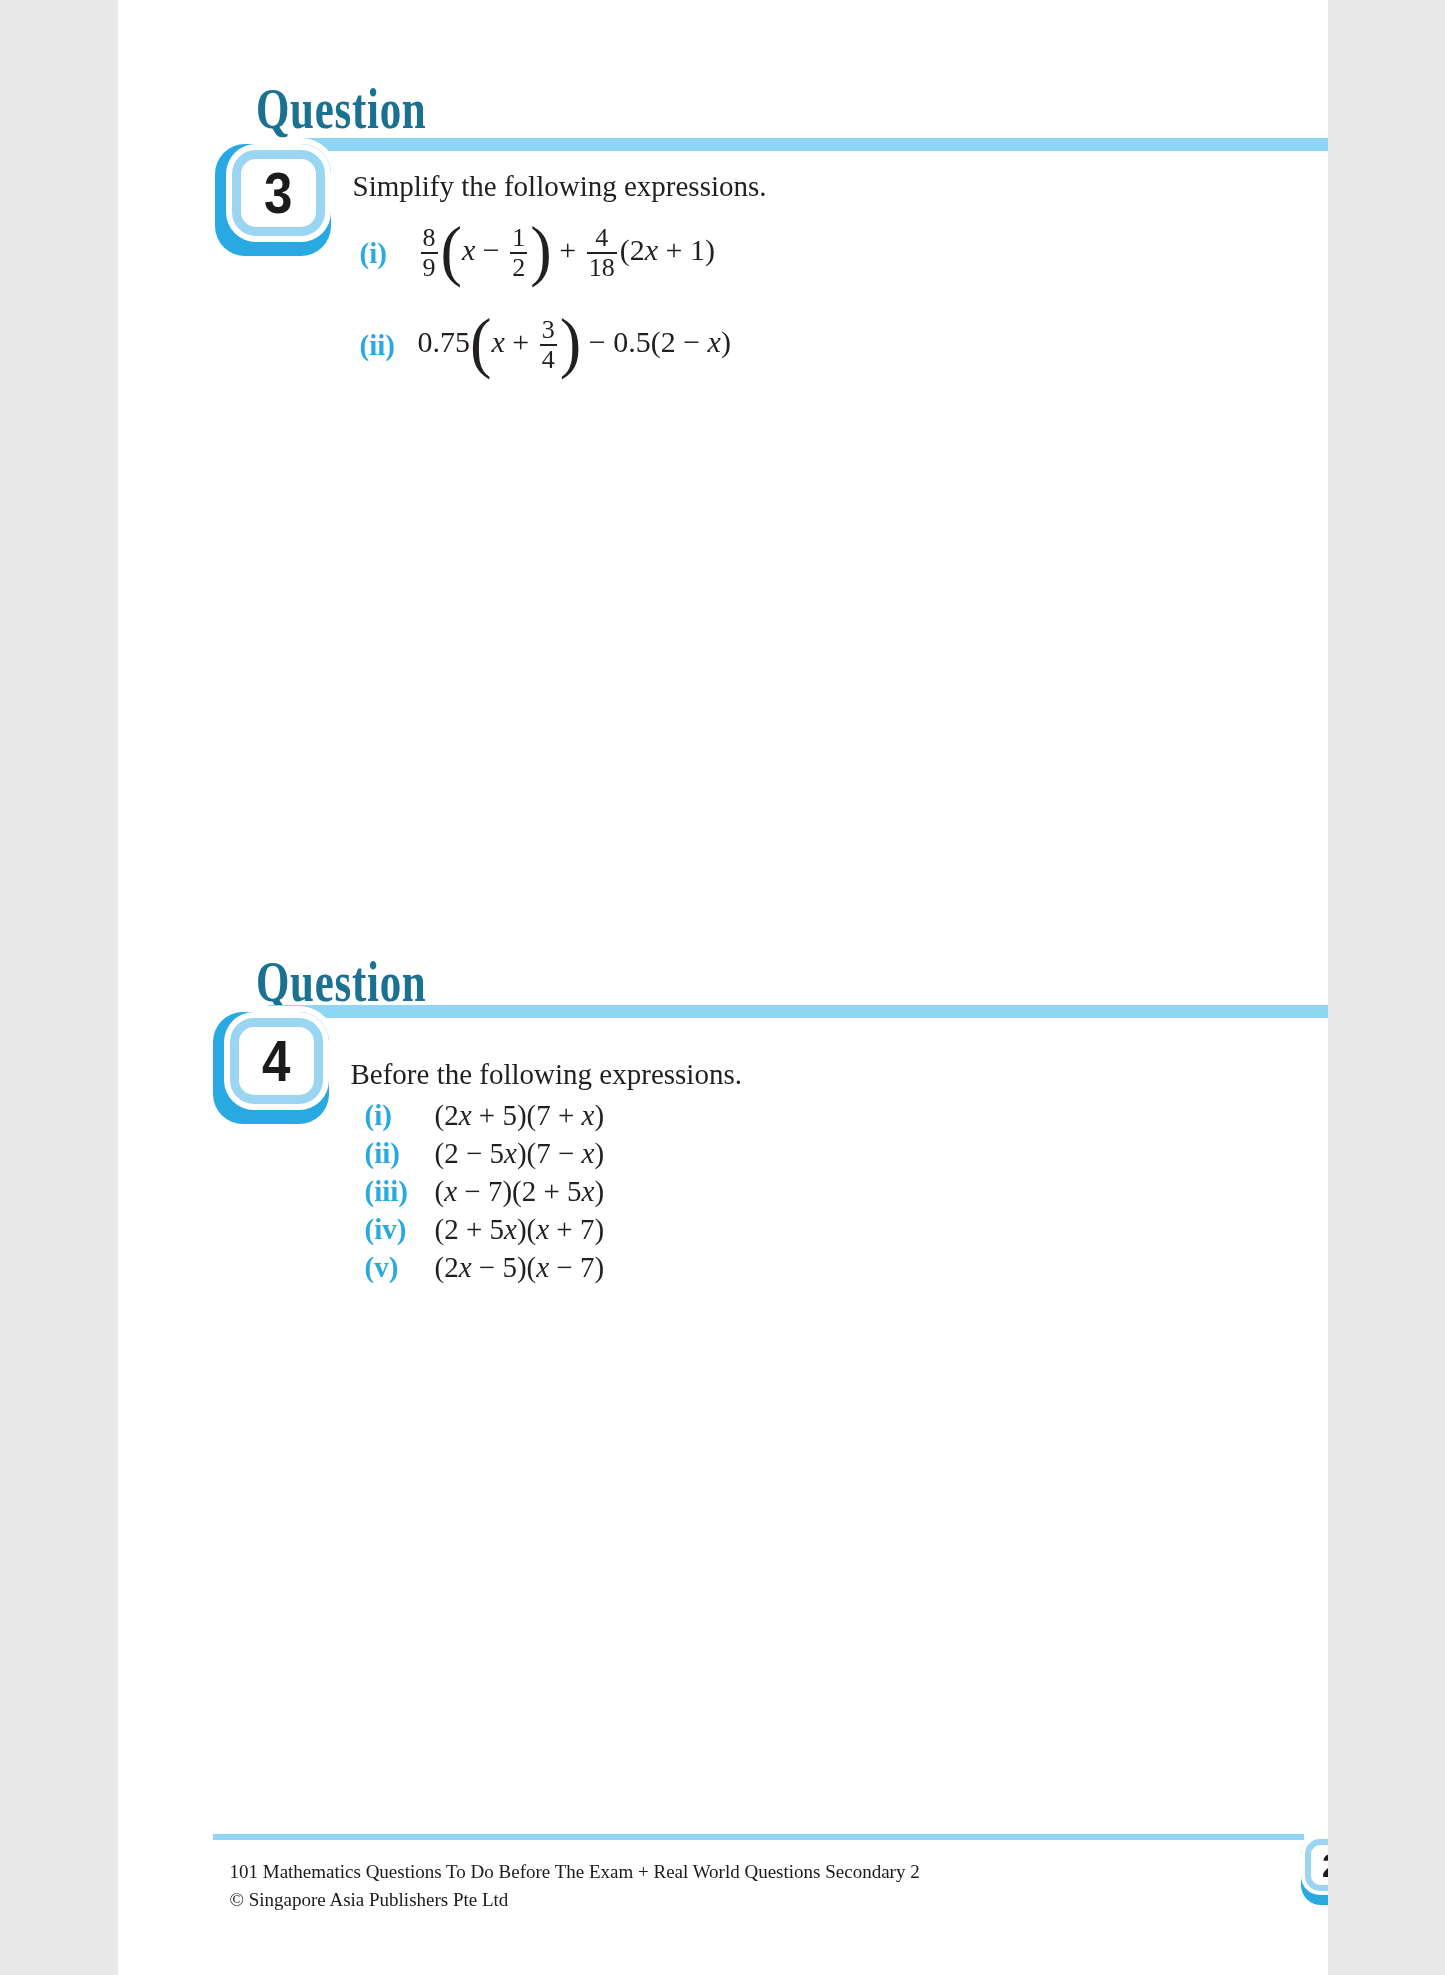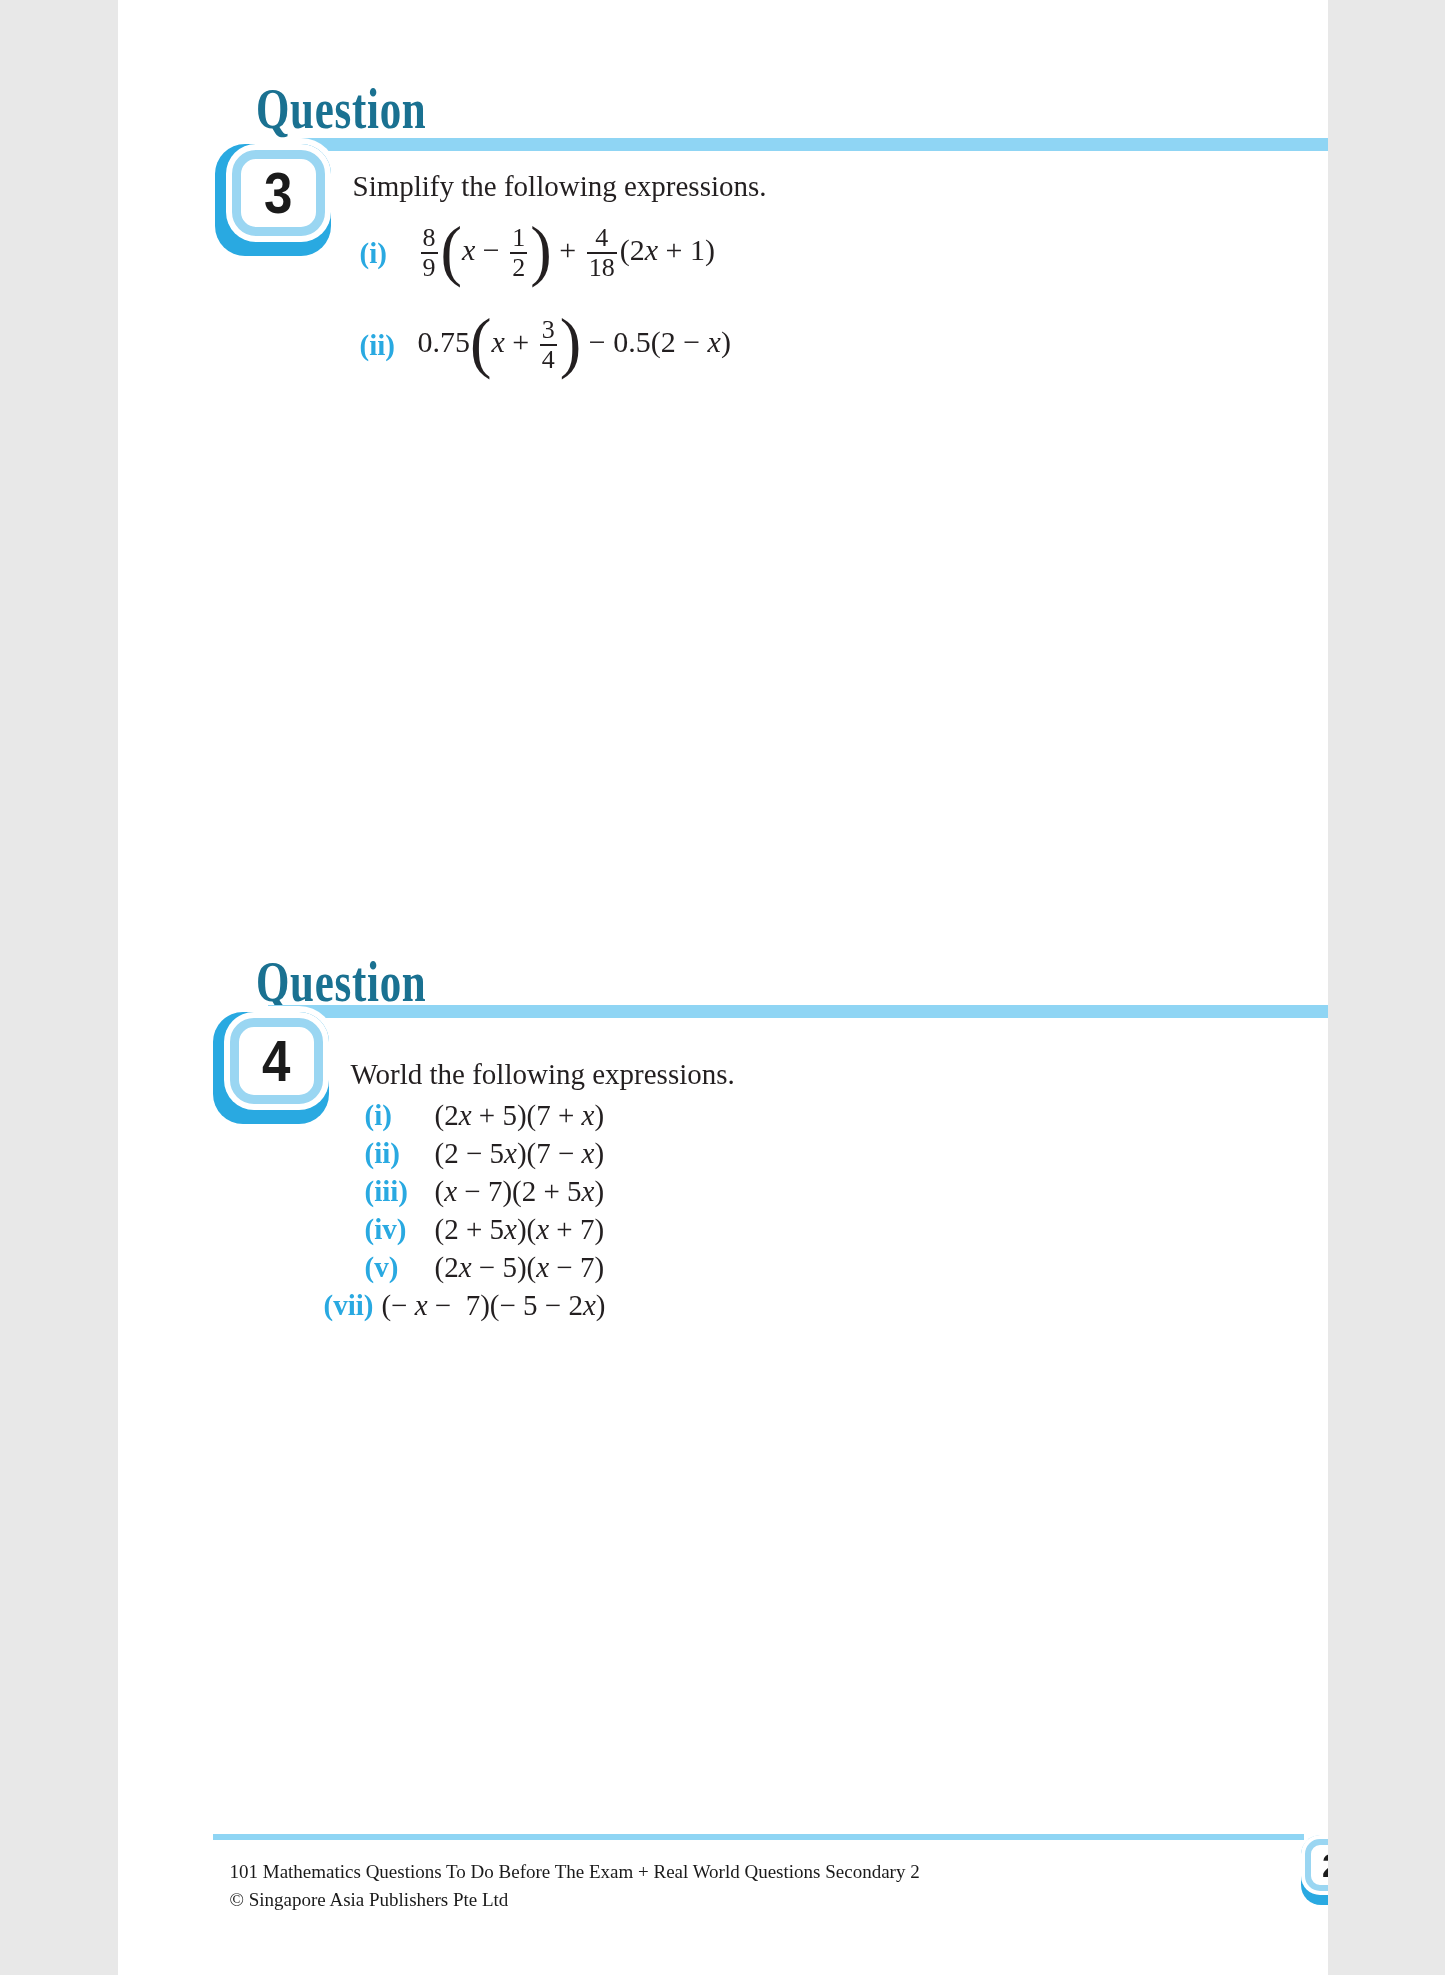--- a/index.html
+++ b/index.html
@@ -183,45 +183,41 @@
       </div>
     </div>
 
   <h2 class="qtitle" style="left:138px;top:953px;">Question</h2>
   <div class="hbar" style="left:150px;top:1005px;width:1170px;"></div>
   <div class="qbadge" style="left:95px;top:1012px;">
     <div class="win">
       <span class="num">4</span>
     </div>
   </div>
-  <p class="prompt" style="left:233px;top:1058px;">World the following expressions.</p>
+  <p class="prompt" style="left:233px;top:1058px;">Before the following expressions.</p>
   <div class="items q4" style="top:1096px;">
       <div class="item-row">
         <span class="lbl">(i)</span>
         <span class="expr">(2<i>x</i> + 5)(7 + <i>x</i>)</span>
       </div>
       <div class="item-row">
         <span class="lbl">(ii)</span>
         <span class="expr">(2 − 5<i>x</i>)(7 − <i>x</i>)</span>
       </div>
       <div class="item-row">
         <span class="lbl">(iii)</span>
         <span class="expr">(<i>x</i> − 7)(2 + 5<i>x</i>)</span>
       </div>
       <div class="item-row">
         <span class="lbl">(iv)</span>
         <span class="expr">(2 + 5<i>x</i>)(<i>x</i> + 7)</span>
       </div>
       <div class="item-row">
         <span class="lbl">(v)</span>
         <span class="expr">(2<i>x</i> − 5)(<i>x</i> − 7)</span>
-      </div>
-      <div class="item-row shift">
-        <span class="lbl">(vii)</span>
-        <span class="expr">(− <i>x</i> − &nbsp;7)(− 5 − 2<i>x</i>)</span>
       </div>
     </div>
 
   <div class="frule" style="left:95px;top:1834px;width:1091px;"></div>
   <p class="fline" style="left:100px;top:1849px;">101 Mathematics Questions To Do Before The Exam + Real World Questions Secondary 2</p>
   <p class="fline" style="left:100px;top:1877px;text-align:center;">© Singapore Asia Publishers Pte Ltd</p>
   <div class="pbadge" style="left:1183px;top:1835px;">
     <div class="win">
       <span class="num">2</span>
     </div>

